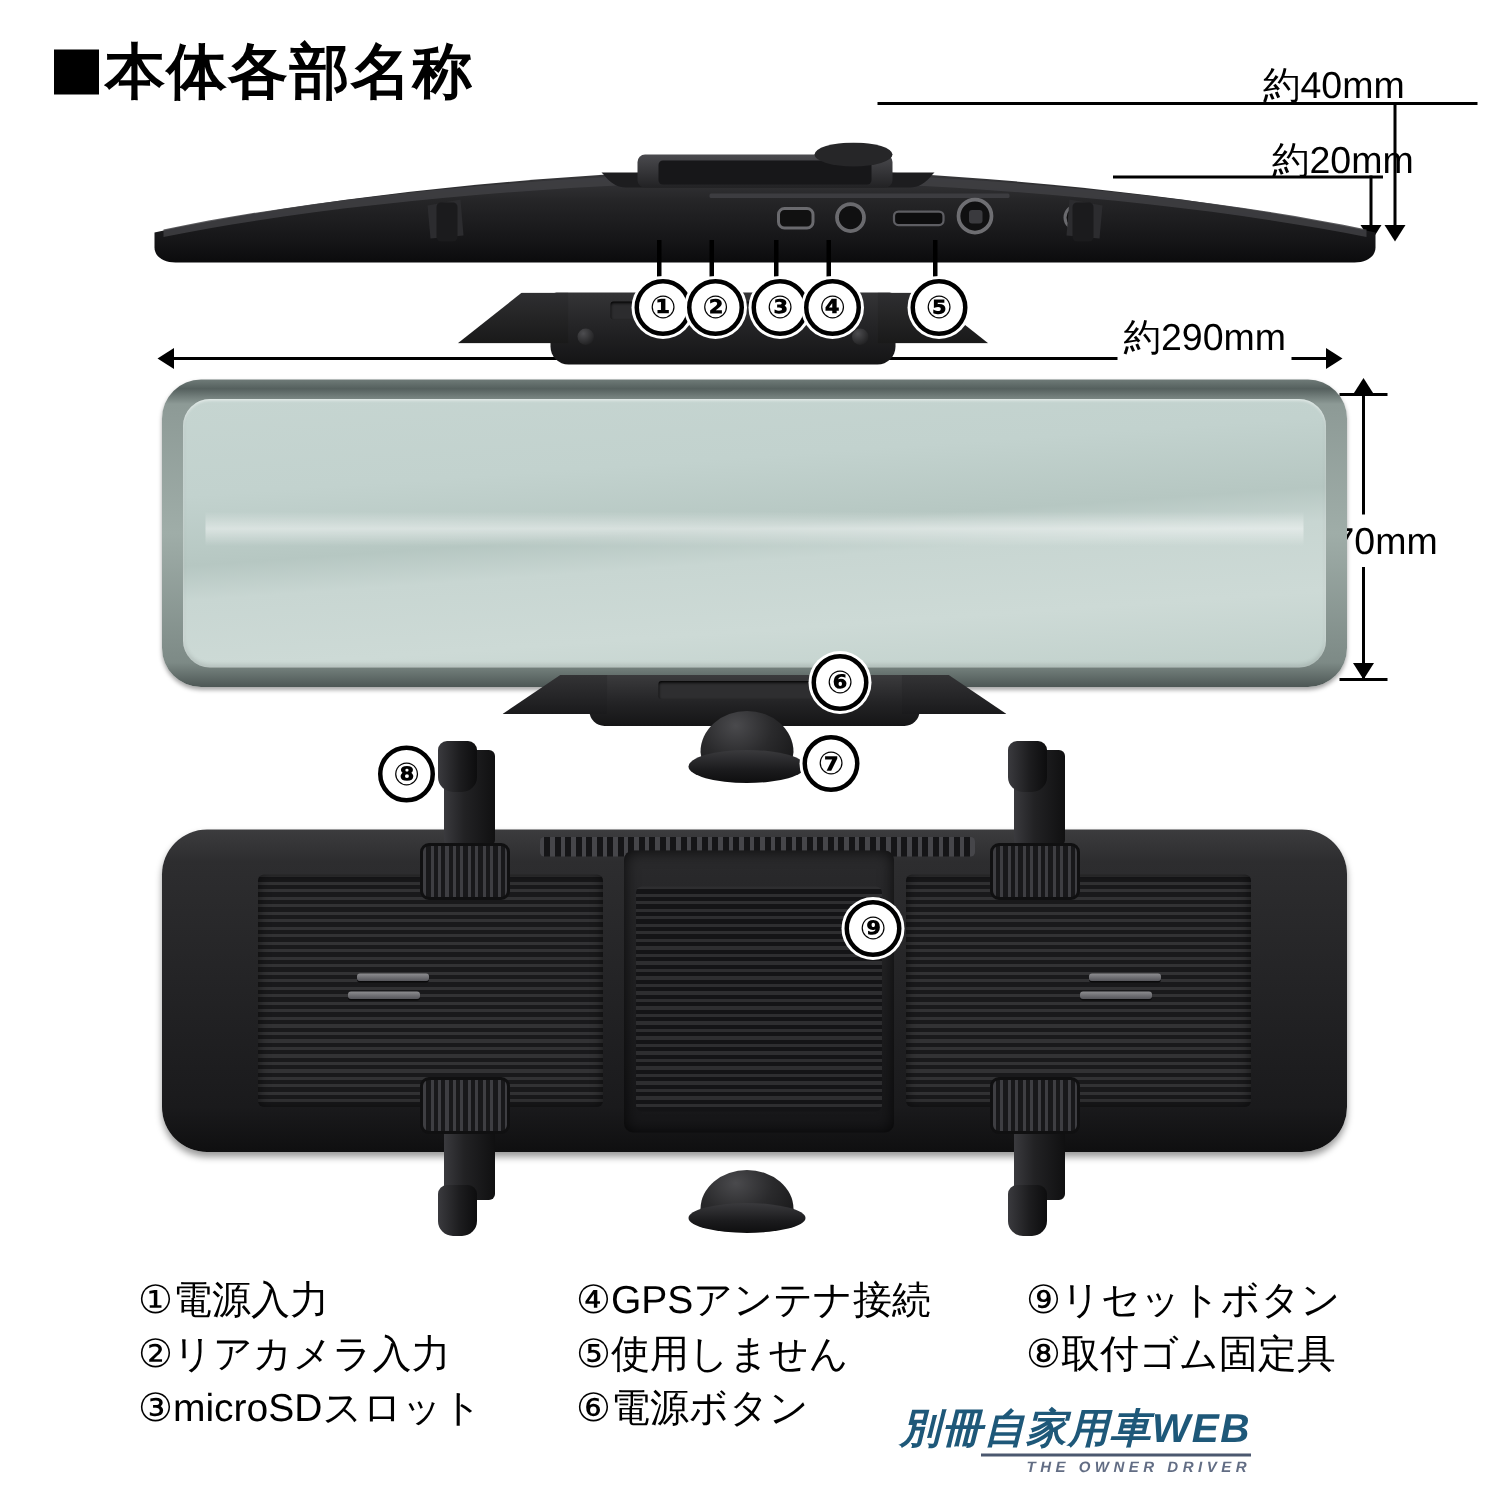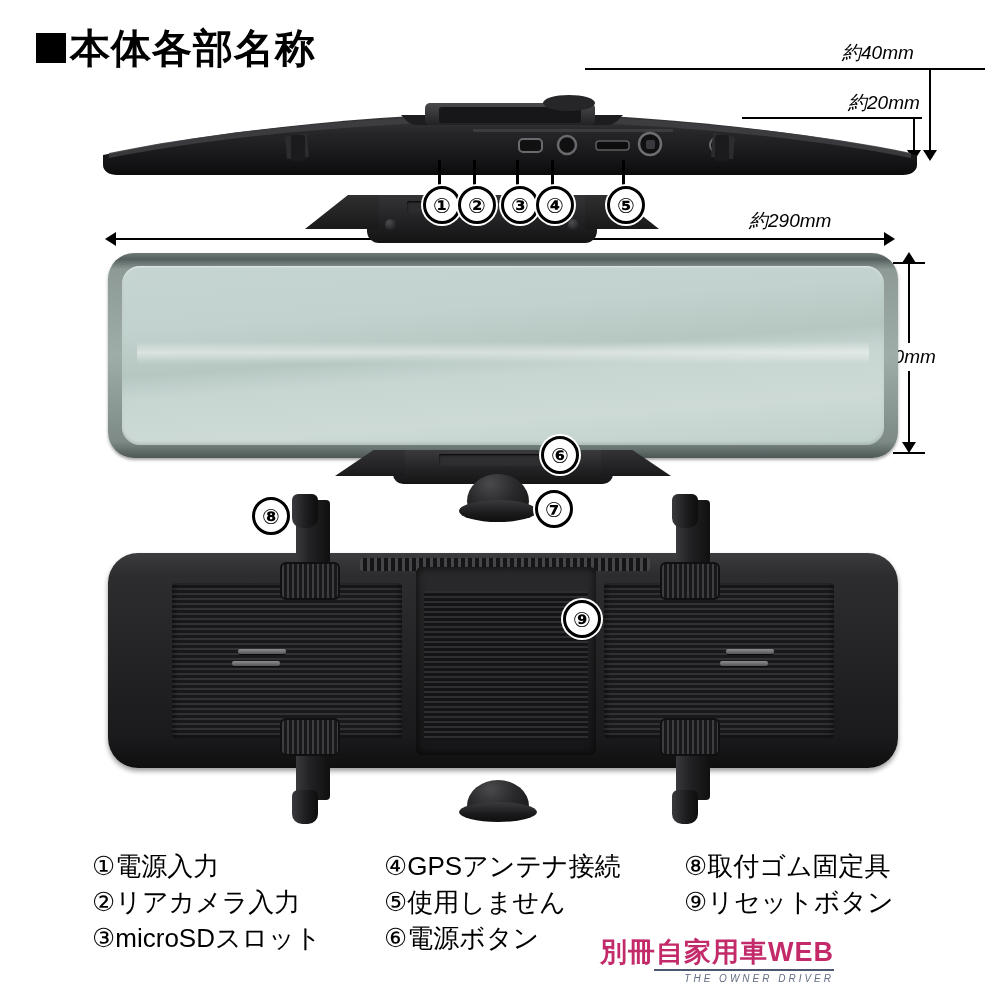--- a/index.html
+++ b/index.html
@@ -12,21 +12,21 @@
     position:relative;
   }
   .page{position:relative;width:848px;height:1000px;}
 
   
   .title-row{position:absolute;left:36px;top:28px;display:flex;align-items:center;}
   .title-square{width:30px;height:30px;background:#000;margin-right:4px;}
   .title-text{font-size:40px;font-weight:bold;letter-spacing:1px;line-height:1;}
 
   
-  .dim{position:absolute;font-size:19px;white-space:nowrap;letter-spacing:0px;font-style:italic;}
+  .dim{position:absolute;font-size:25px;white-space:nowrap;letter-spacing:0px;}
 
   
   .hline{position:absolute;background:#000;height:2px;}
   .vline{position:absolute;background:#000;width:2px;}
   .arrow-up{position:absolute;width:0;height:0;border-left:7px solid transparent;border-right:7px solid transparent;border-bottom:11px solid #000;}
   .arrow-down{position:absolute;width:0;height:0;border-left:7px solid transparent;border-right:7px solid transparent;border-top:11px solid #000;}
   .arrow-left{position:absolute;width:0;height:0;border-top:7px solid transparent;border-bottom:7px solid transparent;border-right:11px solid #000;}
   .arrow-right{position:absolute;width:0;height:0;border-top:7px solid transparent;border-bottom:7px solid transparent;border-left:11px solid #000;}
 
   
@@ -175,26 +175,26 @@
   .legend-col.c2{width:300px;}
   .legend-col.c3{width:280px;}
   .legend-item{font-size:26px;line-height:36px;white-space:nowrap;letter-spacing:0px;}
 
   
   .watermark{
     position:absolute;right:14px;bottom:16px;z-index:60;
     text-align:right;opacity:.92;
   }
   .wm-main{
-    font-size:27px;font-weight:bold;
-    color:#be185d;letter-spacing:1px;line-height:1;
+    font-size:27px;font-weight:bold;font-style:italic;
+    color:#0c4a6e;letter-spacing:1px;line-height:1;
     text-shadow:1px 1px 0 #fff;
   }
   .wm-rule{height:2px;background:#3c4a63;margin:3px 0 2px auto;width:180px;}
-  .wm-sub{font-size:10px;letter-spacing:3px;color:#55617a;font-style:italic;font-weight:normal;}
+  .wm-sub{font-size:10px;letter-spacing:3px;color:#55617a;font-style:italic;font-weight:bold;}
 </style>
 </head>
 <body>
 
 <div class="page">
 
   <div class="title-row">
     <div class="title-square"></div>
     <div class="title-text">本体各部名称</div>
   </div>
@@ -345,22 +345,22 @@
       <div class="legend-item">①電源入力</div>
       <div class="legend-item">②リアカメラ入力</div>
       <div class="legend-item">③microSDスロット</div>
     </div>
     <div class="legend-col c2">
       <div class="legend-item">④GPSアンテナ接続</div>
       <div class="legend-item">⑤使用しません</div>
       <div class="legend-item">⑥電源ボタン</div>
     </div>
     <div class="legend-col c3">
+      <div class="legend-item">⑨リセットボタン</div>
       <div class="legend-item">⑧取付ゴム固定具</div>
-      <div class="legend-item">⑨リセットボタン</div>
     </div>
   </div>
 
   <div class="watermark">
     <div class="wm-main">別冊自家用車WEB</div>
     <div class="wm-rule"></div>
     <div class="wm-sub">THE OWNER DRIVER</div>
   </div>
 
 </div>

